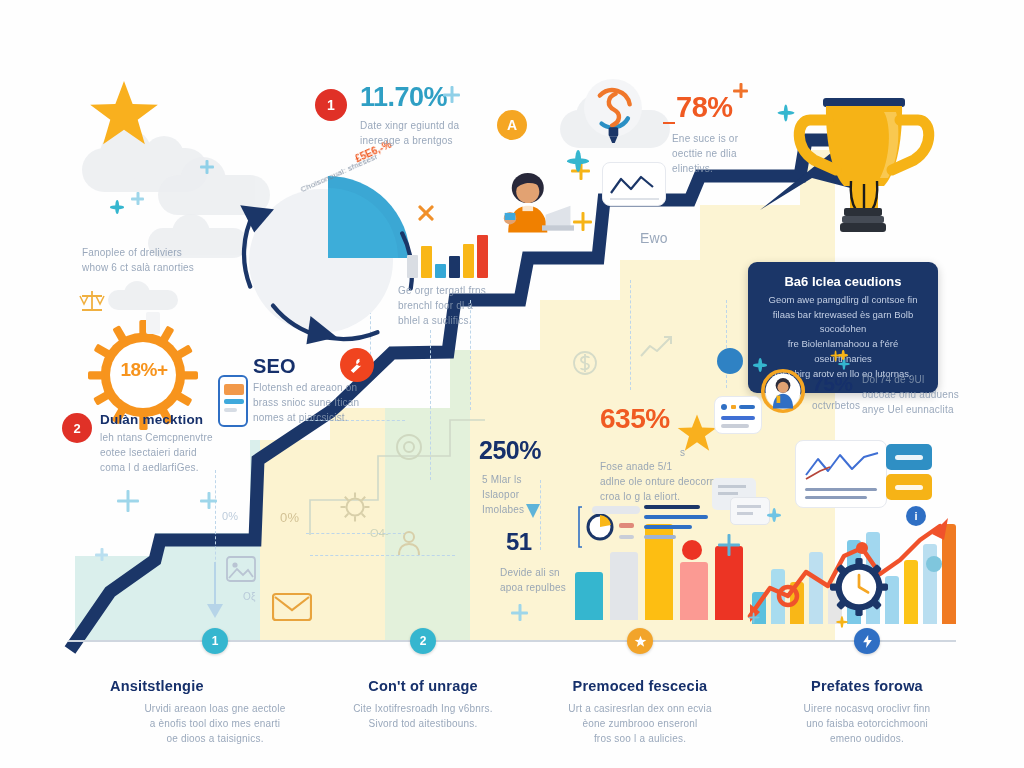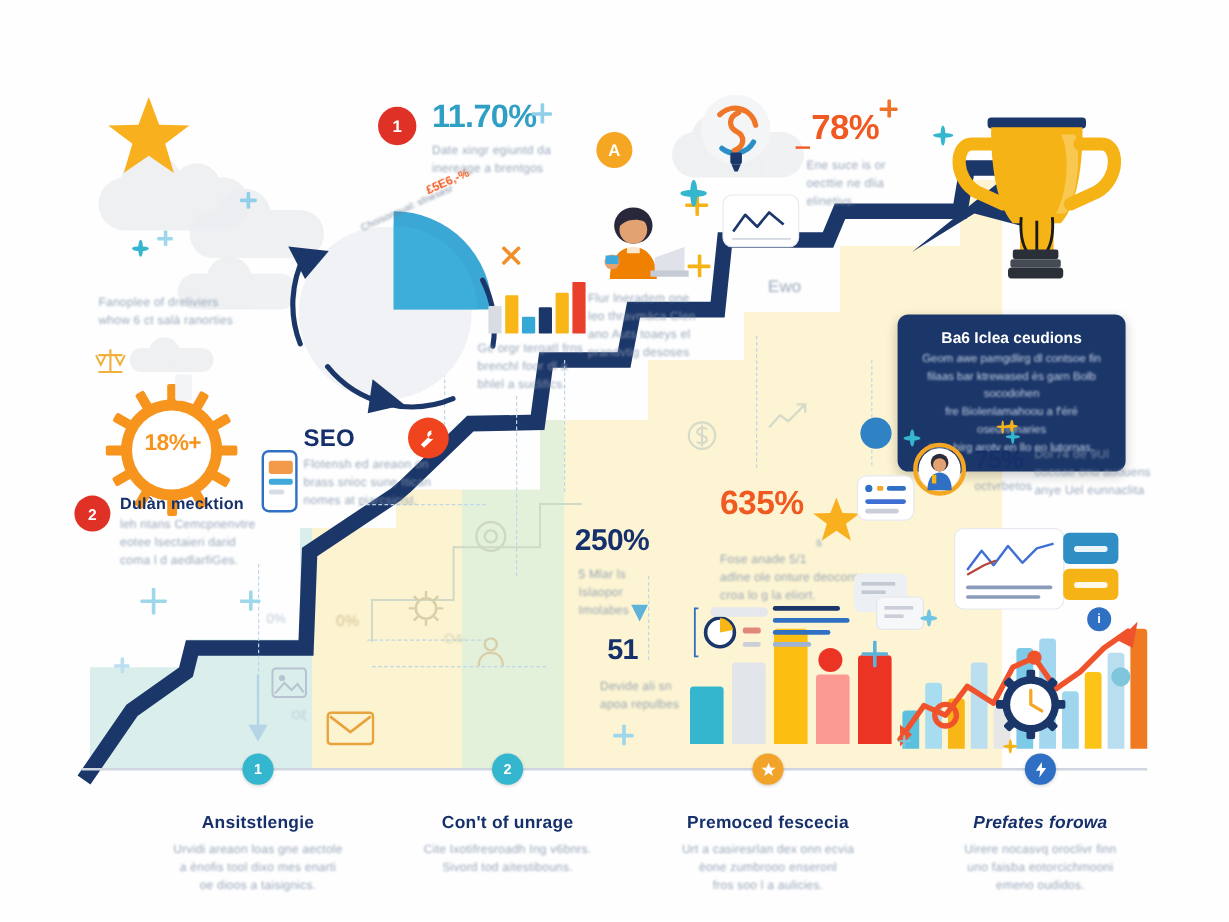--- a/index.html
+++ b/index.html
@@ -230,24 +230,20 @@
     <ellipse cx="38" cy="22" rx="18" ry="17" fill="#28283a"></ellipse>
     <circle cx="38" cy="26" r="13" fill="#e2a272"></circle>
     <path d="M22,20 A17,17 0 0 1 54,16 L54,22 C46,14 30,14 22,26 Z" fill="#28283a"></path>
     <path d="M16,72 C16,52 26,42 38,42 C50,42 60,52 60,72 Z" fill="#f08000"></path>
     <path d="M32,40 L44,40 L44,48 L32,48 Z" fill="#ffffff" opacity=".8"></path>
     <path d="M58,52 L86,42 L86,66 L58,66 Z" fill="#dfe3e9"></path>
     <path d="M54,64 L90,64 L90,70 L54,70 Z" fill="#c5cbd4"></path>
     <circle cx="18" cy="56" r="7" fill="#e2a272"></circle>
     <path d="M12,50 L24,50 L24,58 L12,58 Z" fill="#3fa9dc"></path>
   </svg>
-  <div class="abs blurtext" style="left:490px;top:242px;width:120px;white-space:pre-line;">Flur lneradem one
-leo thravmáca Clen
-ano Auts toaeys el
-prandvtig desoses</div>
 
   <div class="abs wcard" style="left:602px;top:162px;width:64px;height:44px;">
     <svg width="64" height="44" viewBox="0 0 64 44">
       <polyline points="8,30 18,16 28,26 38,14 50,24" fill="none" stroke="#1b3668" stroke-width="2.2" stroke-linejoin="round"></polyline>
       <line x1="7" y1="36" x2="56" y2="36" stroke="#d3d8e0" stroke-width="1.4"></line>
     </svg>
   </div>
 
   <div class="mini-bars" style="left:407px;top:226px;height:52px;">
     <i style="width:11px;height:23px;background:#d9dde3;"></i>
@@ -499,21 +495,21 @@
   <div class="spark" style="left:836px;top:616px;width:12px;height:12px;color:#f6b316;"></div>
   <div class="spark" style="left:830px;top:350px;width:11px;height:11px;color:#f6b316;"></div>
   <div class="spark" style="left:748px;top:612px;width:11px;height:11px;color:#7fc6dd;"></div>
 
   <div class="abs" style="left:0;top:628px;width:1024px;height:140px;">
 
     <div class="abs" style="left:110px;top:0;width:210px;">
       <div class="step-dot" style="margin:0 auto;background:#35b6cf;">
         <span>1</span>
       </div>
-      <div class="heading-blur step-title" style="text-align:center;margin-top:24px;">Ansitstlengie</div>
+      <div class="heading-blur step-title" style="text-align:left;margin-top:24px;">Ansitstlengie</div>
       <div class="blurtext blurtext-c step-body" style="white-space:pre-line;margin:7px auto 0;">Urvidi areaon loas gne aectole
 a ènofis tool dixo mes enarti
 oe dioos a taisignics.</div>
     </div>
 
     <div class="abs" style="left:318px;top:0;width:210px;">
       <div class="step-dot" style="margin:0 auto;background:#35b6cf;">
         <span>2</span>
       </div>
       <div class="heading-blur step-title" style="text-align:center;margin-top:24px;">Con't of unrage</div>
@@ -532,20 +528,20 @@
 èone zumbrooo enseronl
 fros soo l a aulicies.</div>
     </div>
 
     <div class="abs" style="left:762px;top:0;width:210px;">
       <div class="step-dot" style="margin:0 auto;background:#2f6fc4;">
         <svg width="11" height="13" viewBox="0 0 14 18">
           <polygon points="8,0 1,10 6,10 5,18 13,7 8,7" fill="#fff"></polygon>
         </svg>
       </div>
-      <div class="heading-blur step-title" style="text-align:center;margin-top:24px;font-style:italic;">Prefates forowa</div>
+      <div class="heading-blur step-title" style="text-align:center;margin-top:24px;">Prefates forowa</div>
       <div class="blurtext blurtext-c step-body" style="white-space:pre-line;margin:7px auto 0;">Uirere nocasvq oroclivr finn
 uno faisba eotorcichmooni
 emeno oudidos.</div>
     </div>
   </div>
 
 </div>
 
 </body></html>

